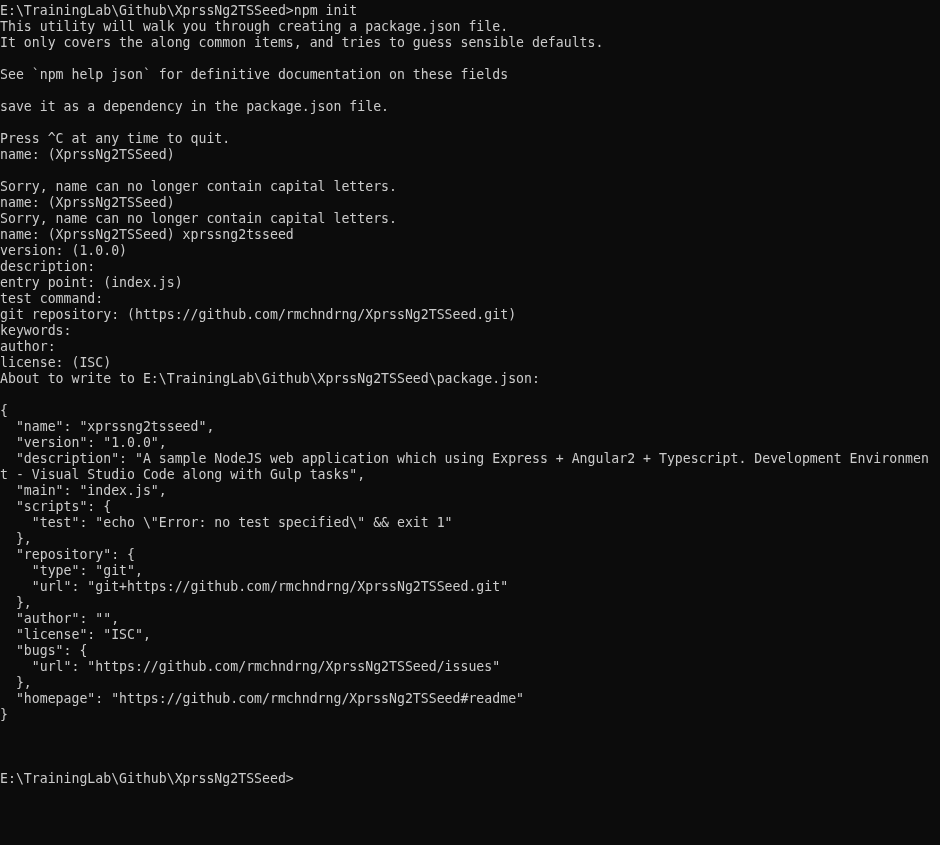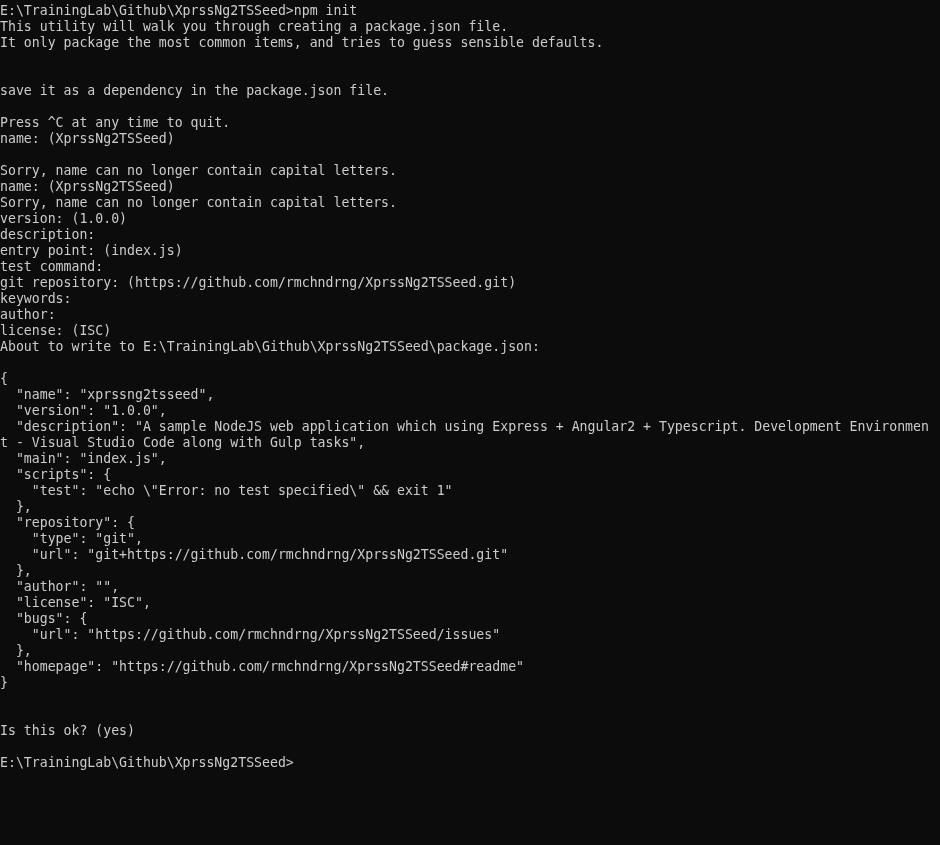--- a/index.html
+++ b/index.html
@@ -46,31 +46,33 @@
     width: 940px;
   }
 </style>
 </head>
 <body>
 
 <div id="terminal" style="background: rgb(12, 12, 12); color: rgb(204, 204, 204);">
   <div id="terminal-inner">
       <div class="console-line">E:\TrainingLab\Github\XprssNg2TSSeed&gt;npm init</div>
       <div class="console-line">This utility will walk you through creating a package.json file.</div>
-      <div class="console-line">It only package the most common items, and tries to guess sensible defaults.</div>
+      <div class="console-line">It only covers the along common items, and tries to guess sensible defaults.</div>
       <div class="console-line blank"></div>
+      <div class="console-line">See `npm help json` for definitive documentation on these fields</div>
       <div class="console-line blank"></div>
       <div class="console-line">save it as a dependency in the package.json file.</div>
       <div class="console-line blank"></div>
       <div class="console-line">Press ^C at any time to quit.</div>
       <div class="console-line">name: (XprssNg2TSSeed)</div>
       <div class="console-line blank"></div>
       <div class="console-line">Sorry, name can no longer contain capital letters.</div>
       <div class="console-line">name: (XprssNg2TSSeed)</div>
       <div class="console-line">Sorry, name can no longer contain capital letters.</div>
+      <div class="console-line">name: (XprssNg2TSSeed) xprssng2tsseed</div>
       <div class="console-line">version: (1.0.0)</div>
       <div class="console-line">description:</div>
       <div class="console-line">entry point: (index.js)</div>
       <div class="console-line">test command:</div>
       <div class="console-line">git repository: (https://github.com/rmchndrng/XprssNg2TSSeed.git)</div>
       <div class="console-line">keywords:</div>
       <div class="console-line">author:</div>
       <div class="console-line">license: (ISC)</div>
       <div class="console-line">About to write to E:\TrainingLab\Github\XprssNg2TSSeed\package.json:</div>
       <div class="console-line blank"></div>
@@ -89,17 +91,16 @@
       <div class="console-line">  },</div>
       <div class="console-line">  "author": "",</div>
       <div class="console-line">  "license": "ISC",</div>
       <div class="console-line">  "bugs": {</div>
       <div class="console-line">    "url": "https://github.com/rmchndrng/XprssNg2TSSeed/issues"</div>
       <div class="console-line">  },</div>
       <div class="console-line">  "homepage": "https://github.com/rmchndrng/XprssNg2TSSeed#readme"</div>
       <div class="console-line">}</div>
       <div class="console-line blank"></div>
       <div class="console-line blank"></div>
-      <div class="console-line">Is this ok? (yes)</div>
       <div class="console-line blank"></div>
       <div class="console-line">E:\TrainingLab\Github\XprssNg2TSSeed&gt;</div>
     </div>
 </div>
 
 </body></html>

